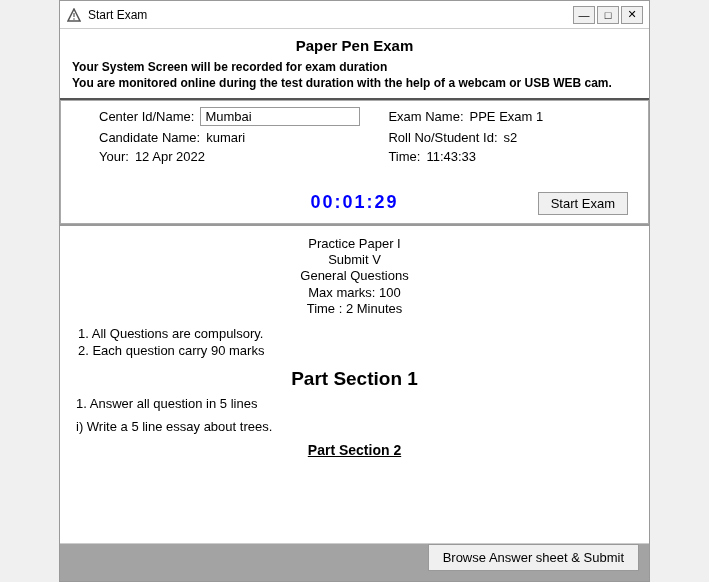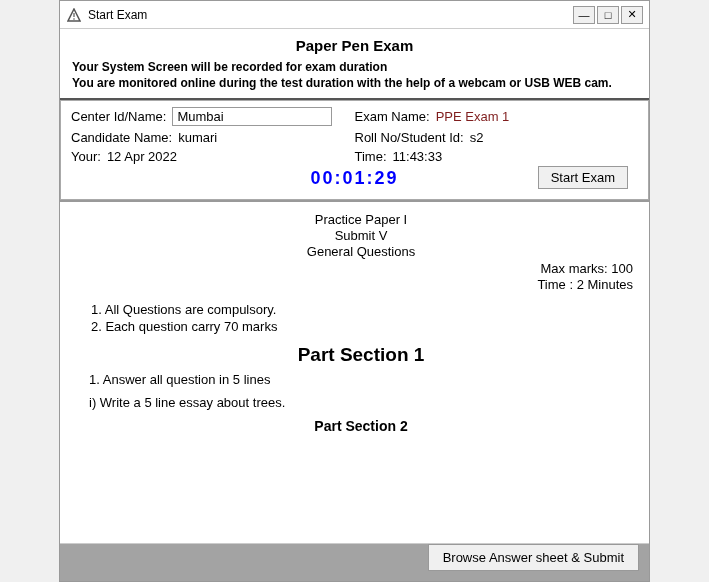--- a/index.html
+++ b/index.html
@@ -94,48 +94,50 @@
     }
     .info-grid {
       display: grid;
       grid-template-columns: 1fr 1fr;
       row-gap: 4px;
     }
     .info-row {
       display: flex;
       align-items: center;
       gap: 6px;
+      margin-left: 28px;
     }
     .info-label {
       color: #000;
       white-space: nowrap;
       font-size: 13px;
     }
     .info-value {
       color: #000;
       font-size: 13px;
     }
     .info-value.blue {
-      color: #7f1d1d;
+      color: #000000;
     }
     .info-input {
       border: 1px solid #999;
       padding: 1px 4px;
       font-size: 13px;
       width: 160px;
       background: #fff;
     }
 
     .timer-row {
       display: flex;
-      align-items: flex-end;
+      align-items: flex-start;
       justify-content: center;
       padding: 4px 10px;
       background: #fff;
       position: relative;
+      margin-top: 24px;
     }
     .timer-value {
       color: #0000ff;
       font-size: 18px;
       font-weight: bold;
       letter-spacing: 2px;
     }
     .start-exam-btn {
       position: absolute;
       right: 10px;
@@ -165,39 +167,38 @@
       background: #f0f0f0;
       border-left: 1px solid #ccc;
     }
     .scrollable-content::-webkit-scrollbar-thumb {
       background: #c0c0c0;
       border: 1px solid #999;
     }
 
     .paper-content {
       max-width: 650px;
-      margin-left: 13px;
     }
     .paper-title {
       text-align: center;
       font-size: 13px;
       margin-bottom: 1px;
     }
     .paper-sub {
       text-align: center;
       font-size: 13px;
       margin-bottom: 1px;
     }
     .paper-meta {
       text-align: center;
       font-size: 13px;
       margin-bottom: 2px;
     }
     .paper-info-line {
-      text-align: right;
+      text-align: center;
       font-size: 13px;
       margin-bottom: 1px;
     }
     .instructions-section {
       margin-top: 10px;
       margin-bottom: 6px;
     }
     .instructions-title {
       font-size: 13px;
       margin-bottom: 2px;
@@ -219,20 +220,21 @@
     }
     .part-question {
       font-size: 13px;
       margin-bottom: 8px;
     }
     .part-section-2-title {
       font-size: 14px;
       font-weight: bold;
       text-align: center;
       margin-top: 8px;
+      text-decoration: underline;
     }
 
     .bottom-bar {
       height: 38px;
       background: #a3a3a3;
       border-top: 1px solid #ccc;
       display: flex;
       align-items: flex-start;
       justify-content: flex-end;
       padding: 0 10px;
@@ -316,21 +318,21 @@
     <div class="scrollable-content">
       <div class="paper-content">
         <div class="paper-title">Practice Paper I</div>
         <div class="paper-sub">Submit V</div>
         <div class="paper-meta">General Questions</div>
         <div class="paper-info-line">Max marks: 100</div>
         <div class="paper-info-line">Time : 2 Minutes</div>
 
         <div class="instructions-section">
           <div class="instruction-item">1. All Questions are compulsory.</div>
-          <div class="instruction-item">2. Each question carry 70 marks</div>
+          <div class="instruction-item">2. Each question carry 90 marks</div>
         </div>
 
         <div class="part-section-title">Part Section 1</div>
         <div class="part-instruction">1. Answer all question in 5 lines</div>
         <div class="part-question">i) Write a 5 line essay about trees.</div>
 
         <div class="part-section-2-title">Part Section 2</div>
       </div>
     </div>
 

